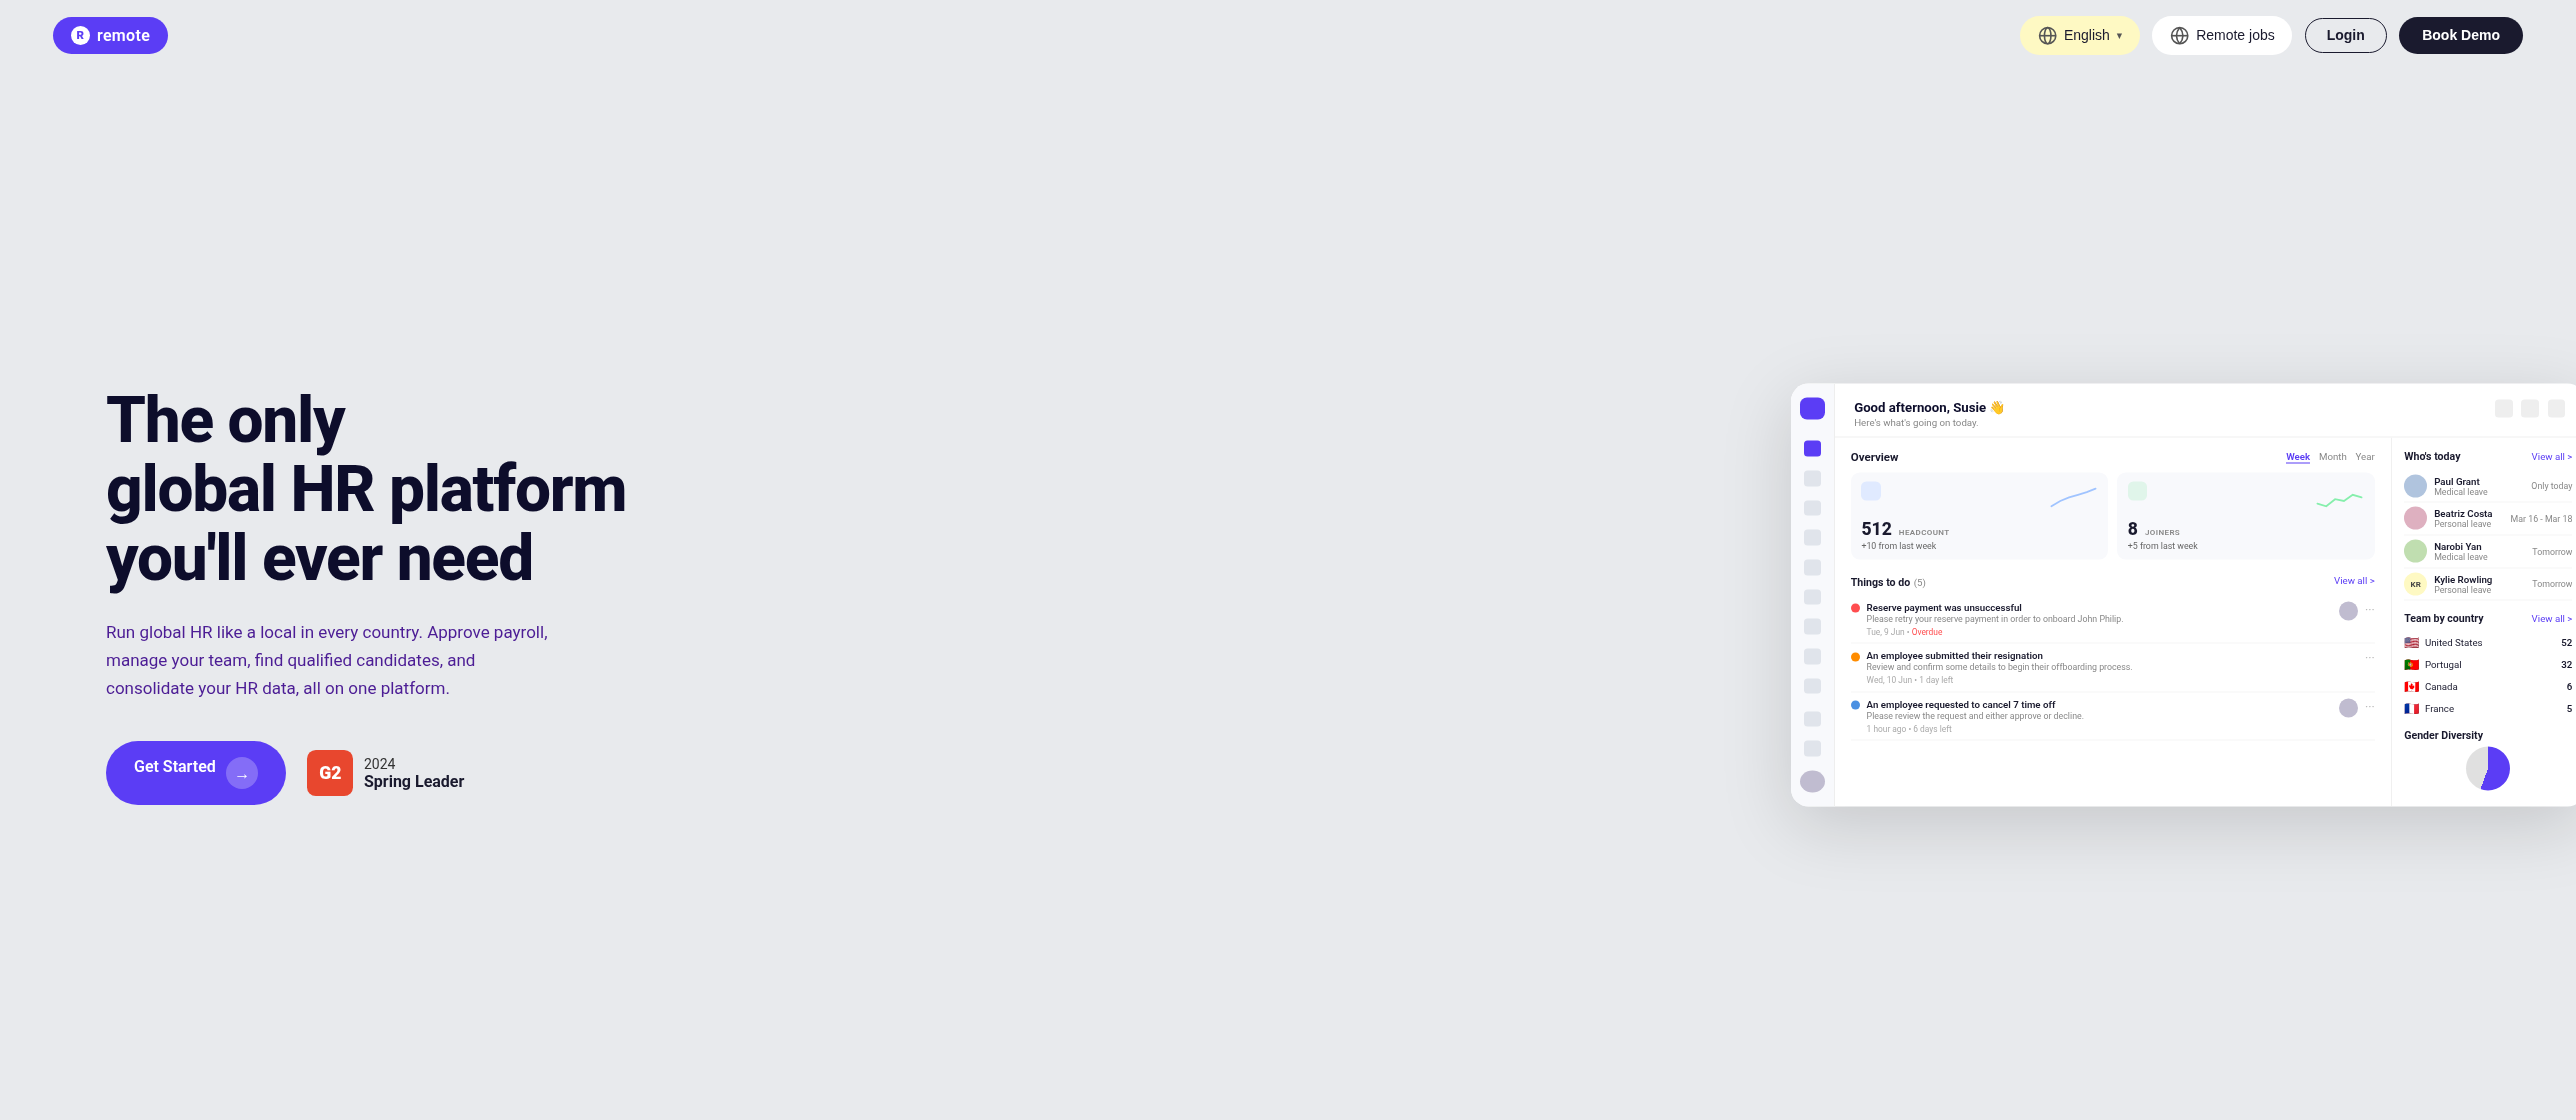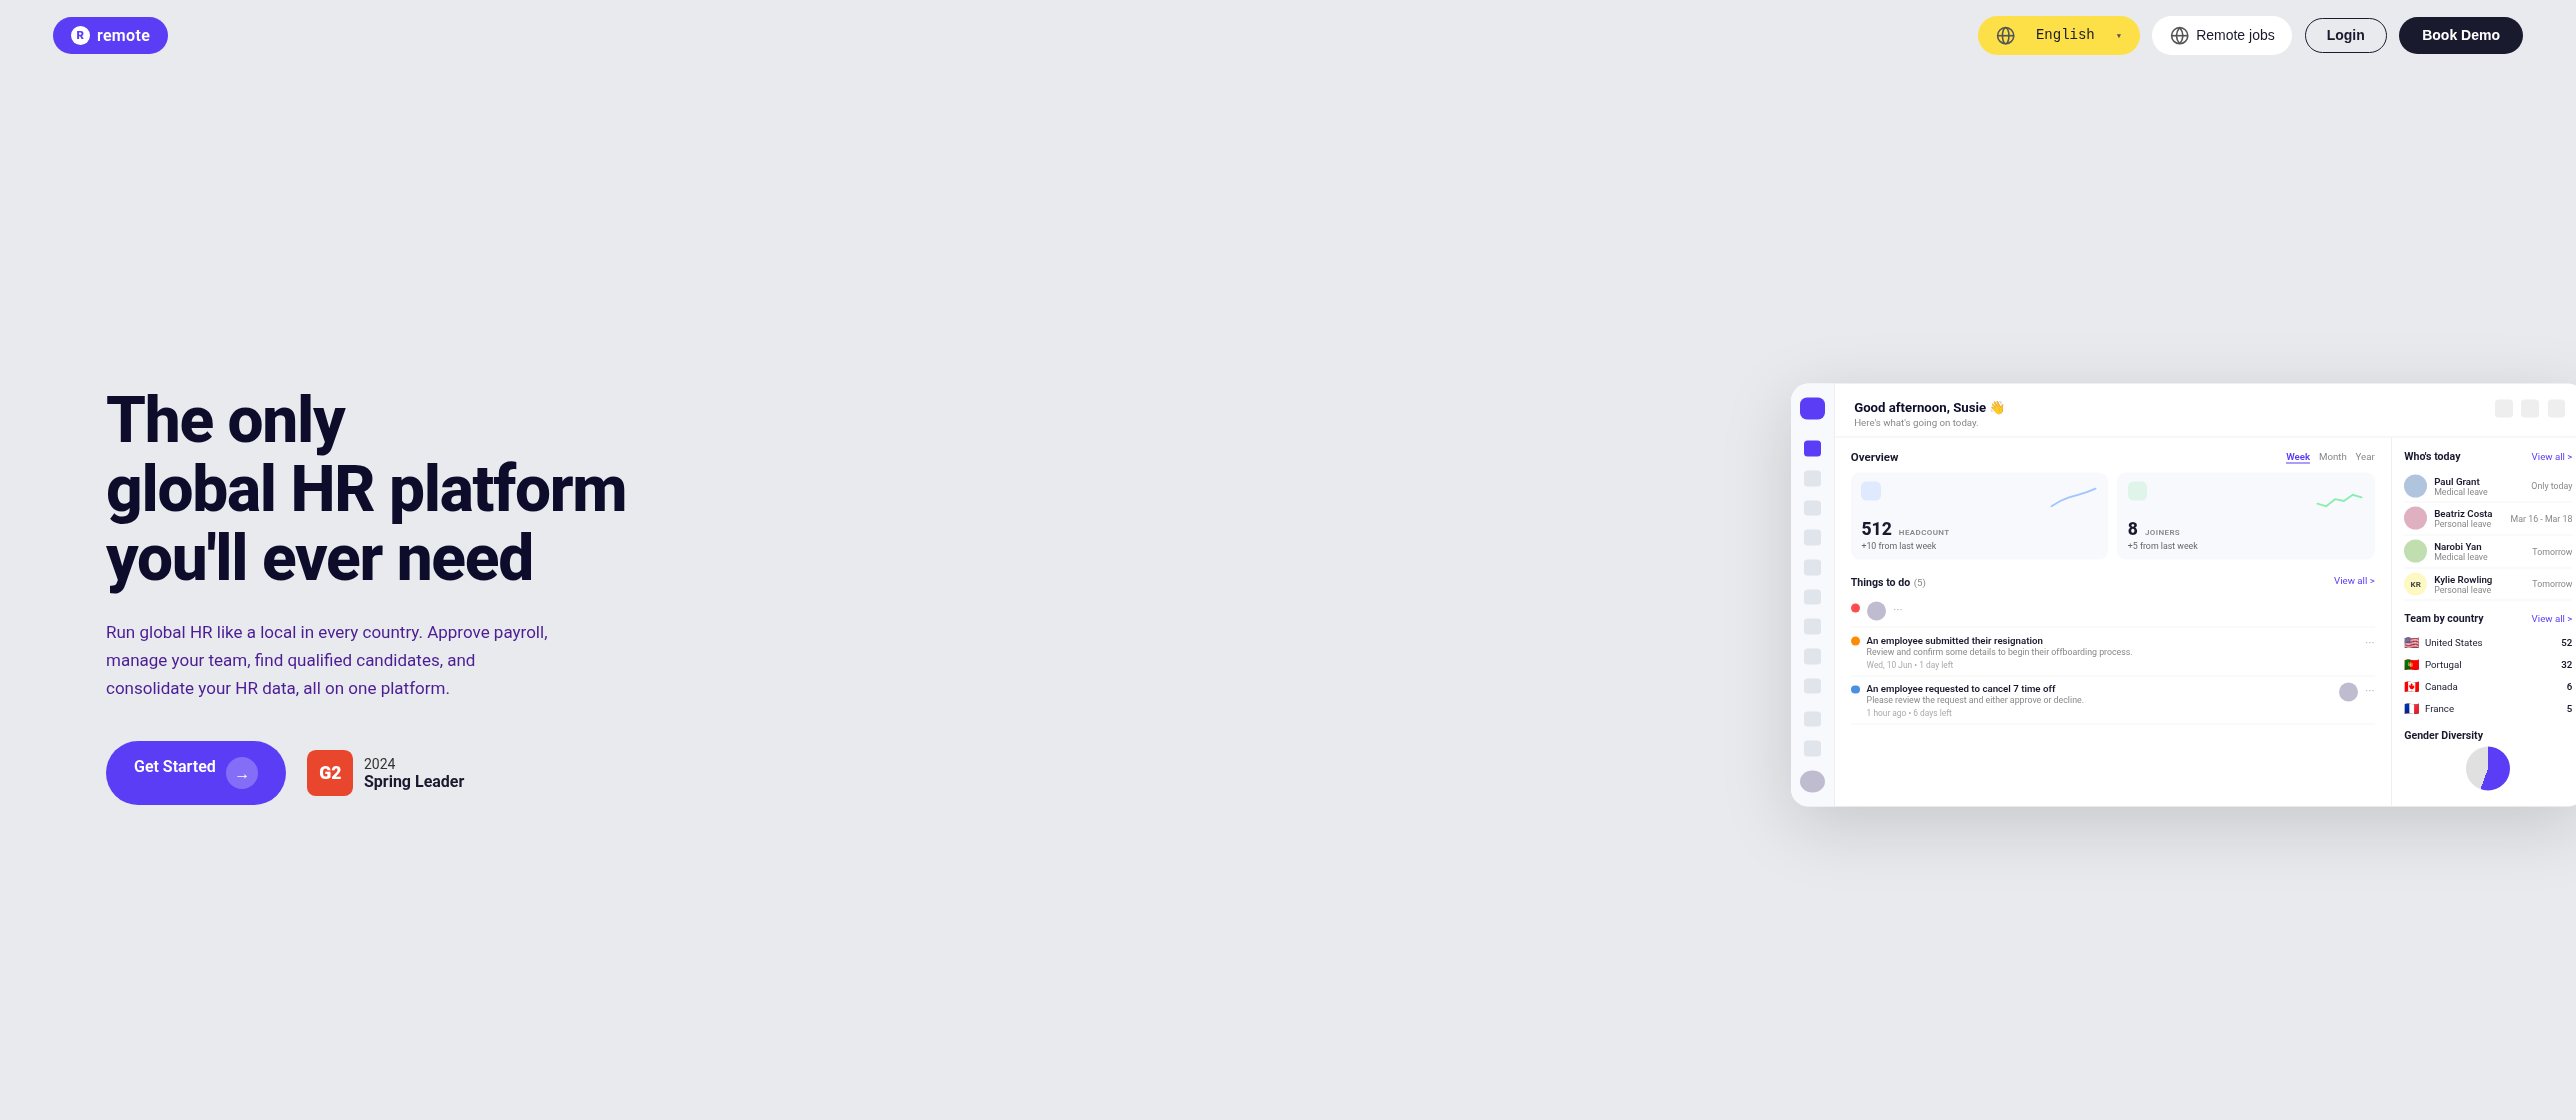--- a/index.html
+++ b/index.html
@@ -89,30 +89,29 @@
       border-radius: 1.8px;
     }
     .nav-right {
       display: flex;
       align-items: center;
       gap: 12.4px;
     }
     .btn-lang {
       display: flex;
       align-items: center;
-      gap: 21px;
-      background: #fde047;
+      gap: 7px;
+      background: #fef9c3;
       border: none;
       border-radius: 44px;
       padding: 9.7px 17.6px;
       font-size: 14px;
       font-weight: 500;
       cursor: pointer;
       color: #1a1a2e;
-      font-family: Liberation Mono, monospace;
     }
     .globe-icon, .network-icon {
       width: 19.4px;
       height: 19.4px;
     }
     .chevron-down {
       font-size: 10.6px;
       color: #555;
     }
     .btn-remote-jobs {
@@ -703,20 +702,29 @@
             <div class="todo-title-row">
               <div>
                 <span class="todo-title">Things to do</span>
                 <span class="todo-count"> (<span>5</span>)</span>
               </div>
               <span class="view-all">View all &gt;</span>
             </div>
 
             <div class="todo-item">
               <div class="todo-dot red"></div>
+              <div class="todo-content">
+                <div class="todo-task-title">Reserve payment was unsuccessful</div>
+                <div class="todo-task-desc">Please retry your reserve payment in order to onboard John Philip.</div>
+                <div class="todo-meta">
+                  <span>Tue, 9 Jun</span>
+                  <span> • </span>
+                  <span class="overdue">Overdue</span>
+                </div>
+              </div>
               <div class="todo-avatar"></div>
               <span class="todo-more">···</span>
             </div>
 
             <div class="todo-item">
               <div class="todo-dot orange"></div>
               <div class="todo-content">
                 <div class="todo-task-title">An employee submitted their resignation</div>
                 <div class="todo-task-desc">Review and confirm some details to begin their offboarding process.</div>
                 <div class="todo-meta">

